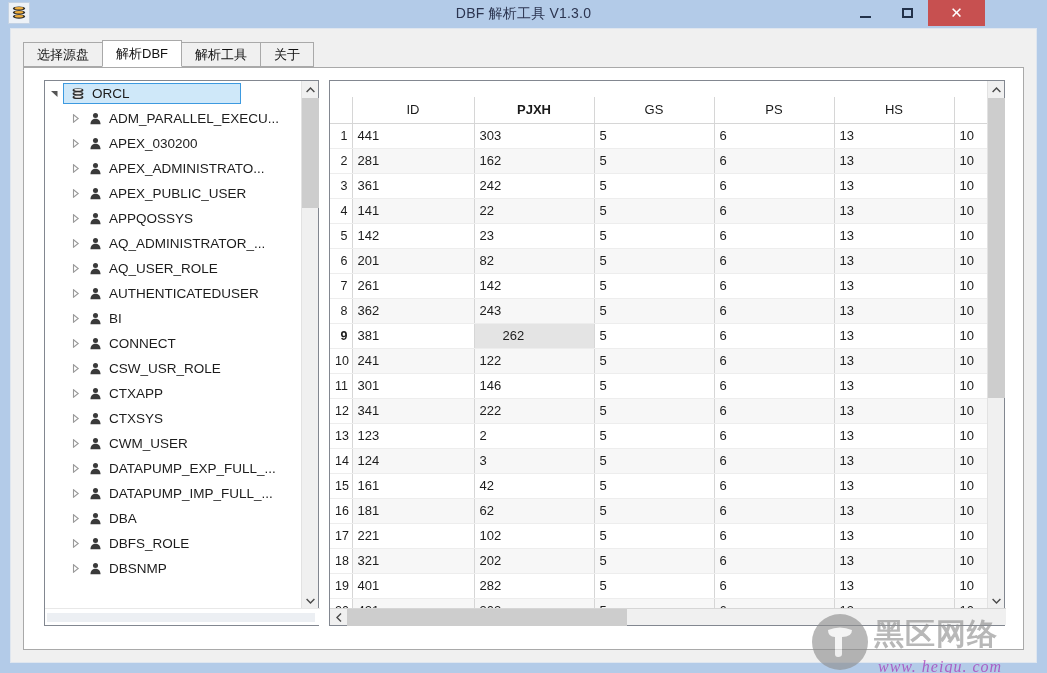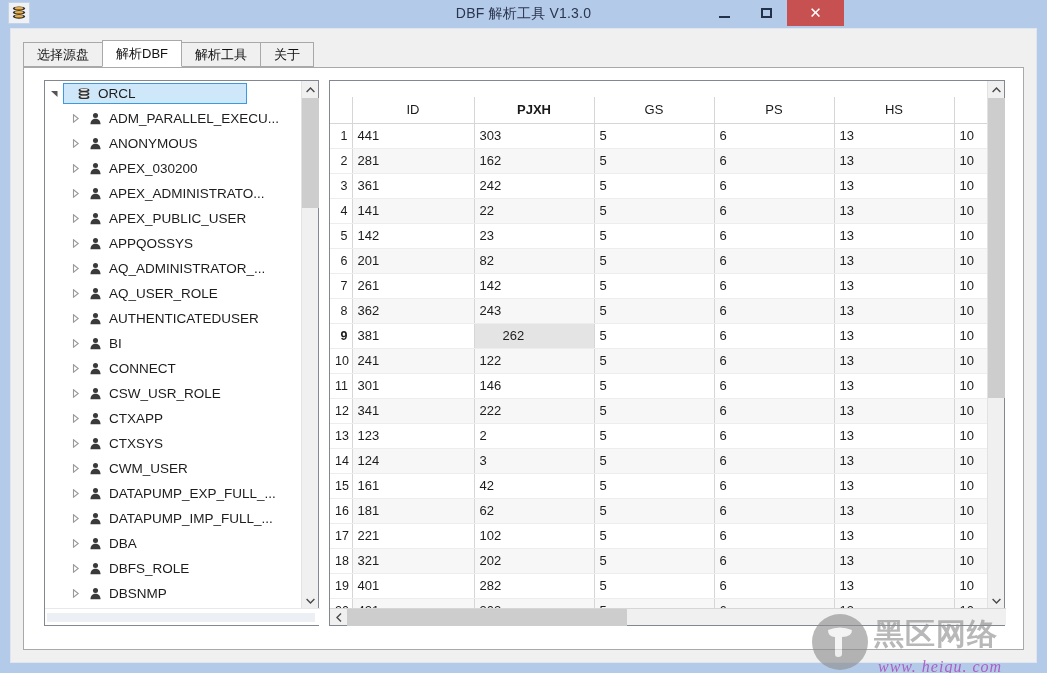--- a/index.html
+++ b/index.html
@@ -13,21 +13,21 @@
   
   .window {
     position: absolute; left: 0; top: 0;
     width: 1047px; height: 673px;
     background: #b3cbe8;
   }
 
   
   .titlebar {
     position: absolute; left: 0; top: 0;
-    width: 844px; height: 26px;
+    width: 985px; height: 26px;
     background: #b3cbe8;
     padding-left: 8px;
   }
   .app-icon {
     position: absolute; left: 8px; top: 2px;
     width: 22px; height: 22px;
     background: #eef2f7;
     border: 1px solid #c5d3e4;
     display: flex; align-items: center; justify-content: center;
   }
@@ -123,21 +123,21 @@
     display: flex; align-items: center; justify-content: center;
     flex: 0 0 20px;
   }
   .node-label { padding-left: 4px; font-size: 13.5px; }
   .tree-node.selected .sel-box {
     display: flex; align-items: center;
     background: #cfe8f9;
     border: 1px solid #3d9ae0;
     height: 21px;
     padding-right: 110px;
-    padding-left: 10px;
+    padding-left: 4px;
   }
   .sel-box { display: flex; align-items: center; }
 
   
   .tree-vsb {
     position: absolute; right: 0; top: 0;
     width: 17px; height: 528px;
     background: #f0f0f0;
     border-left: 1px solid #e2e2e2;
   }
@@ -365,34 +365,20 @@
                   <svg width="8" height="9" viewBox="0 0 8 9">
                     <path d="M1.5 0.8 L6.2 4.5 L1.5 8.2 Z" fill="none" stroke="#9a9a9a" stroke-width="1.1"></path>
                   </svg>
                 </span>
                 <span class="node-icon">
                   <svg width="13" height="13" viewBox="0 0 16 16">
                     <circle cx="8" cy="4.3" r="3.1" fill="#3a3a3a"></circle>
                     <path d="M1.8 15 C1.8 10.4 5 8.3 8 8.3 C11 8.3 14.2 10.4 14.2 15 Z" fill="#3a3a3a"></path>
                   </svg>
                 </span>
-                <span class="node-label">ANONYMOUS</span>
-              </div>
-              <div class="tree-node child">
-                <span class="twisty">
-                  <svg width="8" height="9" viewBox="0 0 8 9">
-                    <path d="M1.5 0.8 L6.2 4.5 L1.5 8.2 Z" fill="none" stroke="#9a9a9a" stroke-width="1.1"></path>
-                  </svg>
-                </span>
-                <span class="node-icon">
-                  <svg width="13" height="13" viewBox="0 0 16 16">
-                    <circle cx="8" cy="4.3" r="3.1" fill="#3a3a3a"></circle>
-                    <path d="M1.8 15 C1.8 10.4 5 8.3 8 8.3 C11 8.3 14.2 10.4 14.2 15 Z" fill="#3a3a3a"></path>
-                  </svg>
-                </span>
                 <span class="node-label">APEX_030200</span>
               </div>
               <div class="tree-node child">
                 <span class="twisty">
                   <svg width="8" height="9" viewBox="0 0 8 9">
                     <path d="M1.5 0.8 L6.2 4.5 L1.5 8.2 Z" fill="none" stroke="#9a9a9a" stroke-width="1.1"></path>
                   </svg>
                 </span>
                 <span class="node-icon">
                   <svg width="13" height="13" viewBox="0 0 16 16">

